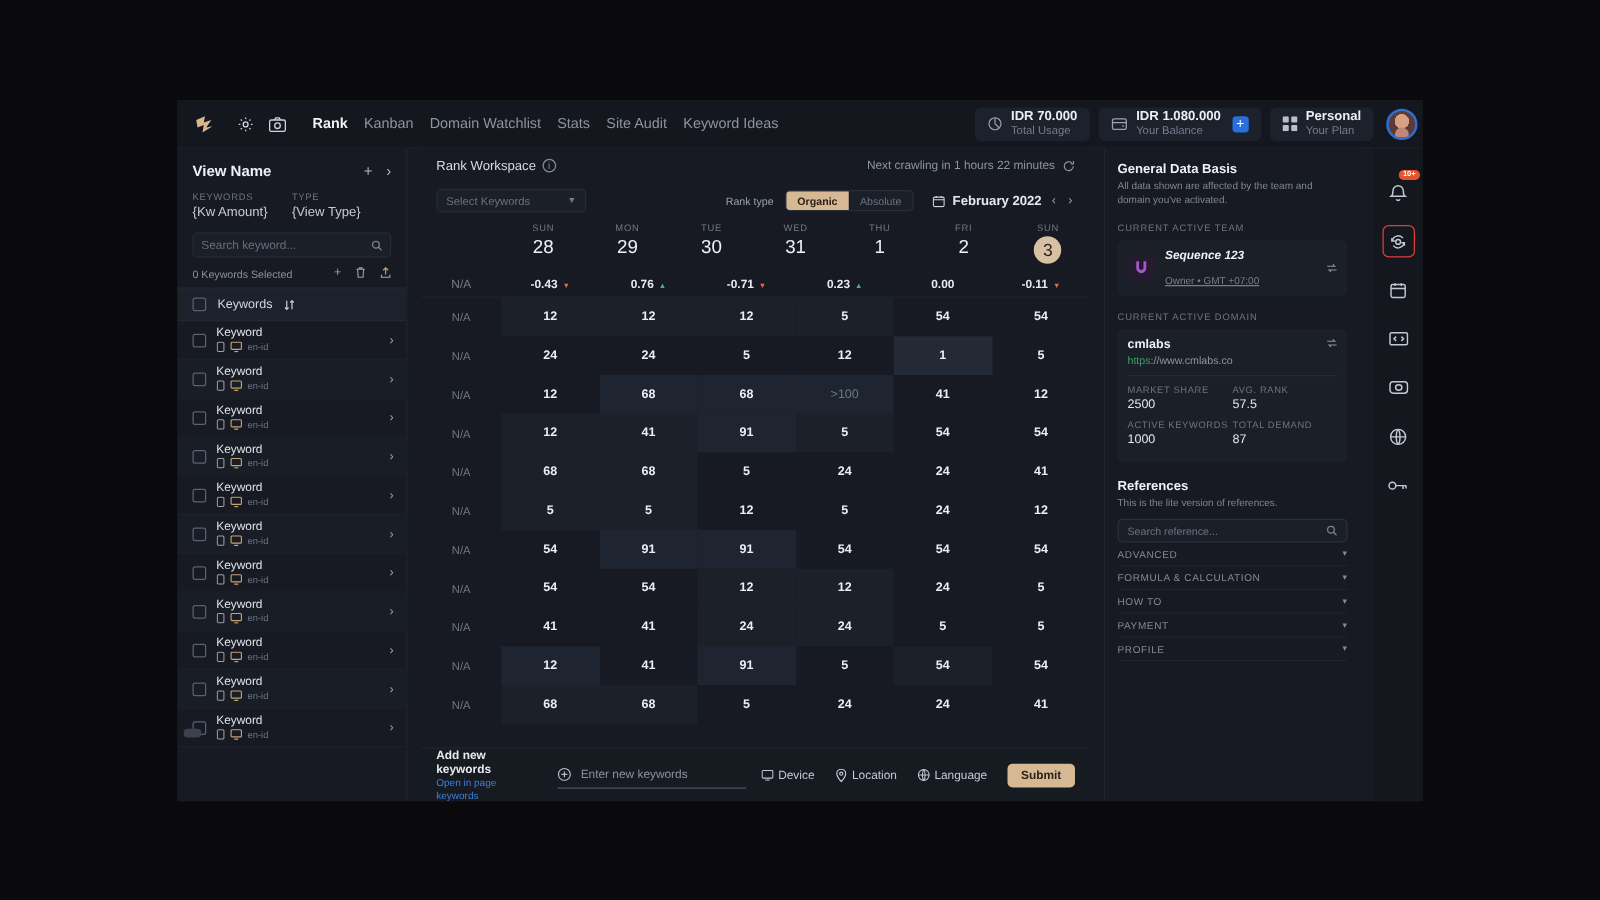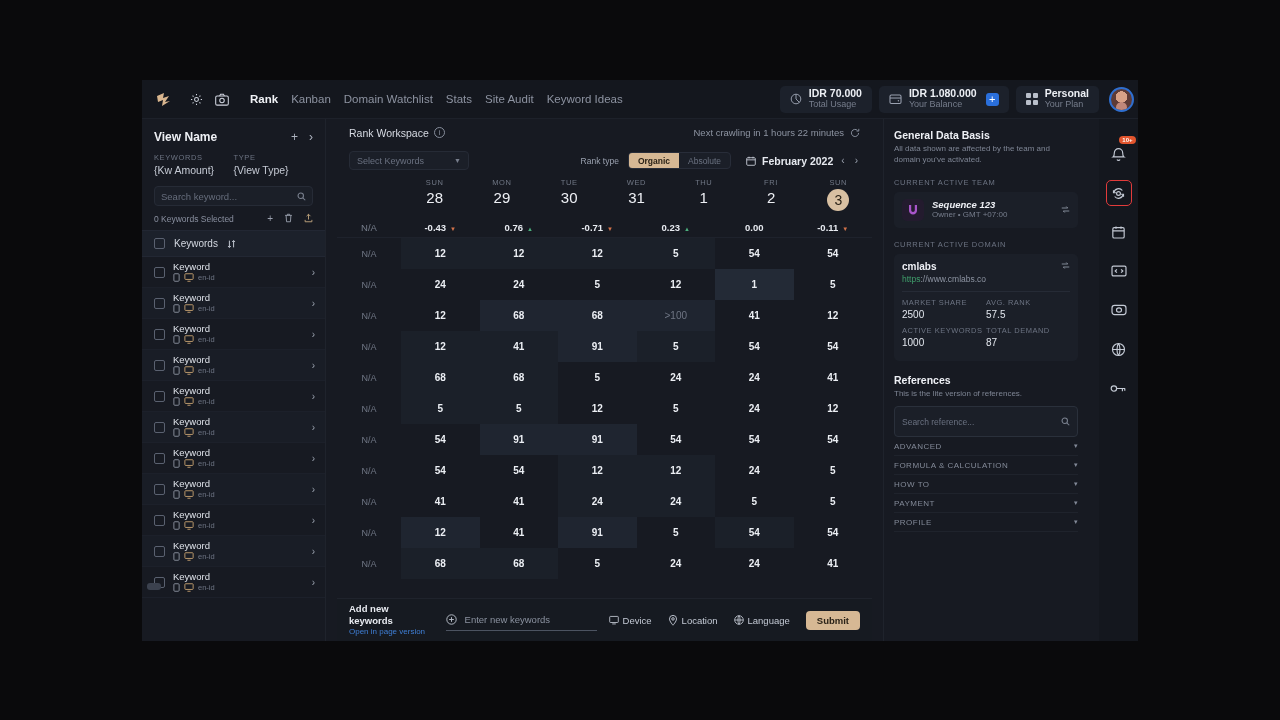--- a/index.html
+++ b/index.html
@@ -181,33 +181,33 @@
   .rsub { font-size: 8px; color: #7e8594; margin-top: 3px; line-height: 1.35; }
   .rcap { font-size: 7.5px; letter-spacing: .7px; color: #6c7382; margin-top: 12px; }
   .card { background: #1b1f28; border-radius: 5px; padding: 7px 8px; margin-top: 5px; }
   .teamrow { display: flex; align-items: center; gap: 8px; }
   .teamlogo {
     width: 22px; height: 22px; border-radius: 5px; background: #231b2e;
     display: flex; align-items: center; justify-content: center; flex: 0 0 22px;
   }
   .teamtxt { line-height: 1.2; }
   .teamtxt .t1 { font-size: 9.5px; font-weight: bold; color: #eef0f5; font-style: italic; }
-  .teamtxt .t2 { font-size: 8px; color: #777e8d; margin-top: 0; }
+  .teamtxt .t2 { font-size: 8px; color: #777e8d; margin-top: 10px; text-decoration: underline; }
   .swapi { margin-left: auto; color: #8d94a2; font-size: 9px; }
   .domtop { display: flex; align-items: flex-start; }
   .domname { font-size: 10px; font-weight: bold; color: #eef0f5; }
   .domurl { font-size: 8.5px; color: #8d94a2; margin-top: 2px; }
   .domurl .g { color: #3f9e6b; }
   .hr { height: 1px; background: #262b36; margin: 7px 0 6px 0; }
   .stats { display: flex; flex-wrap: wrap; }
   .stat { width: 50%; margin-bottom: 6px; }
   .stat .sl { font-size: 7.5px; letter-spacing: .5px; color: #6c7382; }
   .stat .sv { font-size: 10px; color: #e2e6ed; margin-top: 2px; }
   .refsearch {
-    height: 31px; background: #1b1f28; border: 1px solid #2a303b; border-radius: 4px;
+    height: 19px; background: #1b1f28; border: 1px solid #2a303b; border-radius: 4px;
     display: flex; align-items: center; padding: 0 7px; margin-top: 7px;
   }
   .refsearch input { flex: 1; background: transparent; border: 0; outline: 0; color: #b9bfca; font-size: 8.5px; font-family: inherit; }
   .refsearch input::placeholder { color: #6a7180; }
   .refitem {
     display: flex; align-items: center; height: 19px;
     font-size: 8px; letter-spacing: .5px; color: #838a98;
     border-bottom: 1px solid #1f232c;
   }
   .refitem .rc { margin-left: auto; font-size: 7px; color: #838a98; }
@@ -770,21 +770,21 @@
               <div class="cell">24</div>
               <div class="cell">24</div>
               <div class="cell">41</div>
             </div>
           </div>
       </div>
 
       <div class="addbar">
         <div class="addlbl">
           <div class="a1">Add new keywords</div>
-          <div class="a2">Open in page version</div>
+          <div class="a2">Open in page keywords</div>
         </div>
         <div class="addinput">
           <span>
             <svg width="11" height="11" viewBox="0 0 14 14" fill="none" stroke="#b9bfca" stroke-width="1.2">
                 <circle cx="7" cy="7" r="6"></circle>
                 <path d="M7 4v6M4 7h6"></path>
               </svg>
           </span>
           <input placeholder="Enter new keywords" style="">
         </div>

